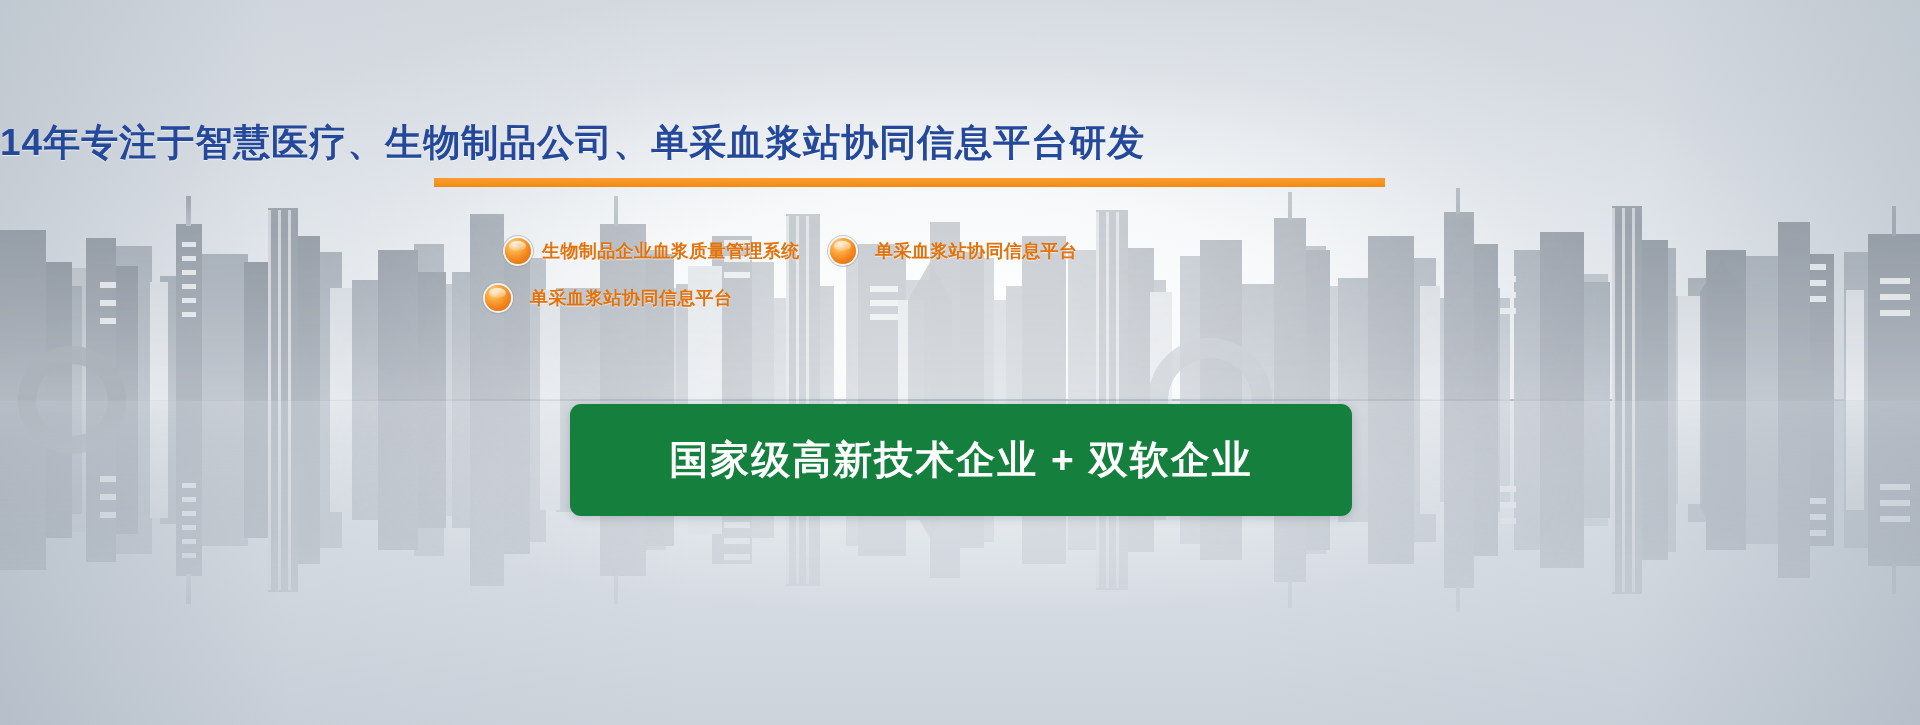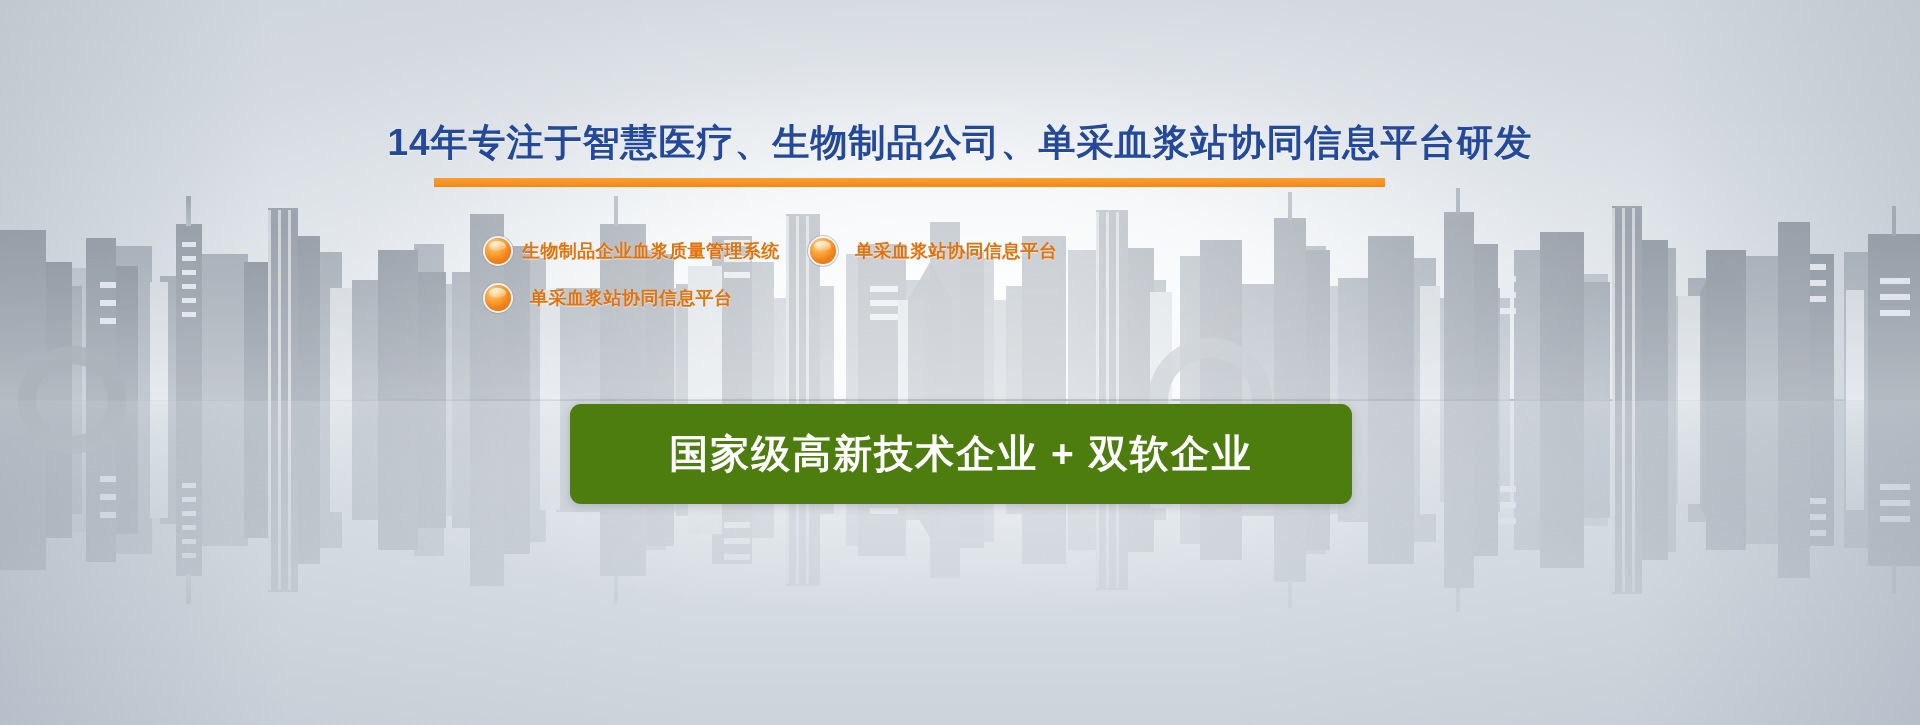--- a/index.html
+++ b/index.html
@@ -70,21 +70,20 @@
   .content {
     position: absolute;
     left: 0; top: 0;
     width: 1920px; height: 725px;
   }
 
   .headline {
     position: absolute;
     left: 0; top: 118px;
     width: 1920px;
-    text-align: center;
     font-size: 37px;
     font-weight: 700;
     letter-spacing: 1px;
     color: #24489a;
     white-space: nowrap;
     text-shadow: 0 1px 1px rgba(255,255,255,0.65);
   }
 
   .headline-rule {
     position: absolute;
@@ -103,21 +102,21 @@
     display: flex;
     align-items: flex-start;
   }
   .feature-row + .feature-row { margin-top: 21px; }
 
   .feature {
     display: flex;
     align-items: center;
     gap: 11px;
   }
-  .feature.col-a { width: 325px; flex: 0 0 325px; }
+  .feature.col-a { width: 325px; flex: 0 0 325px; margin-left: 20px; }
   .feature.col-b { width: 420px; flex: 0 0 420px; gap: 19px; }
 
   .bullet-dot {
     flex: 0 0 auto;
     width: 26px;
     height: 26px;
     border-radius: 50%;
     background:
       radial-gradient(circle at 36% 28%, #ffd9a8 0%, #fbab3e 30%, #f1821a 62%, #de6f0c 100%);
     box-shadow:
@@ -141,23 +140,23 @@
     color: #e2730c;
     white-space: nowrap;
     letter-spacing: 0.4px;
     text-shadow: 0 1px 1px rgba(255,255,255,0.6);
   }
 
   .badge-box {
     position: absolute;
     left: 570px; top: 404px;
     width: 782px;
-    height: 100px;
+    height: 112px;
     border-radius: 11px;
-    background: #4d7c0f;
+    background: #15803d;
     display: flex;
     align-items: center;
     justify-content: center;
     box-shadow: 0 2px 10px rgba(70,80,90,0.25);
   }
   .badge-text {
     color: #ffffff;
     font-size: 39px;
     font-weight: 700;
     letter-spacing: 2px;

